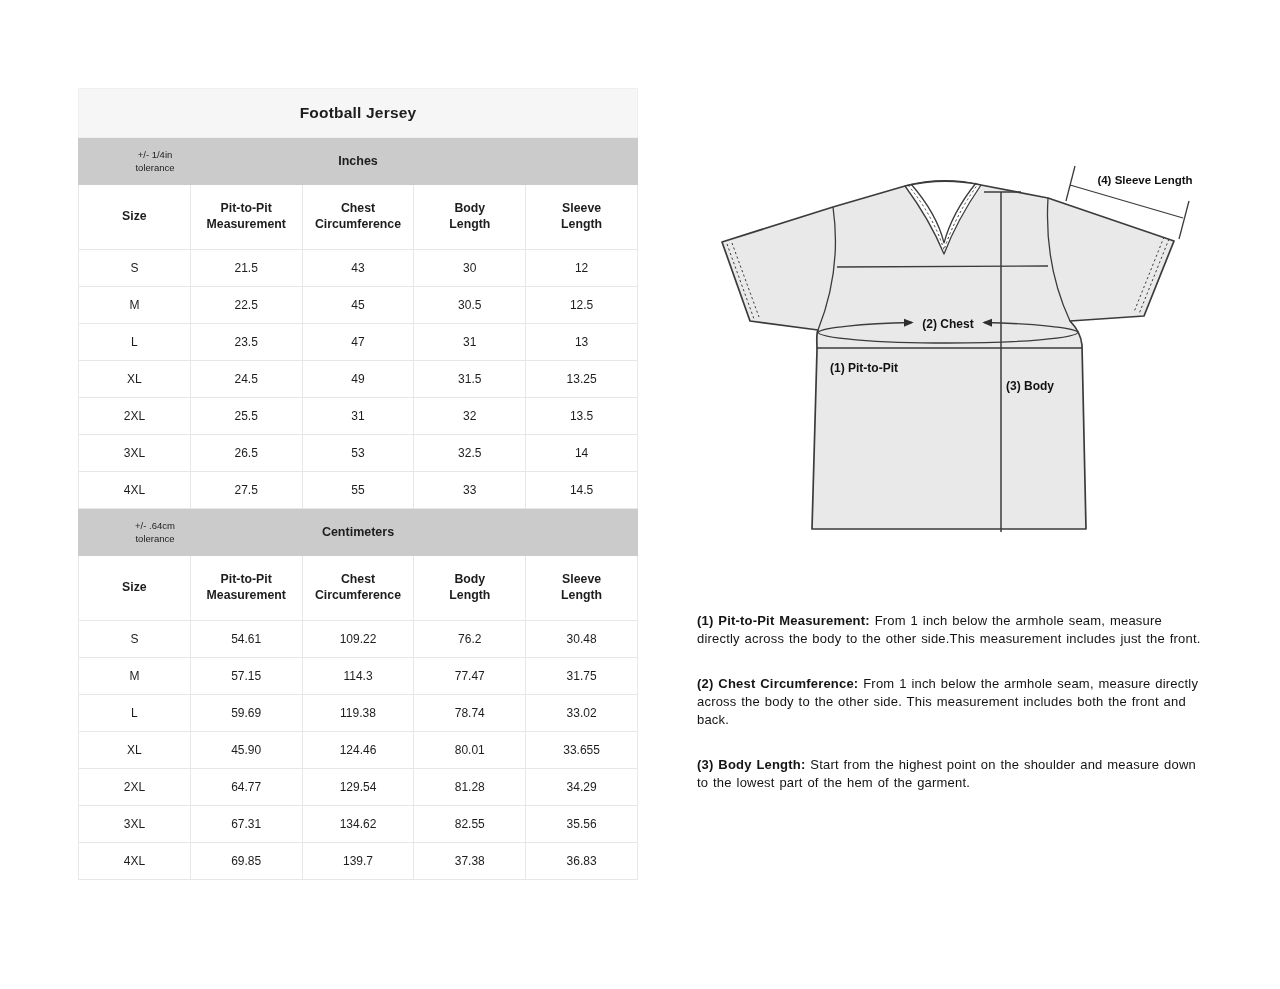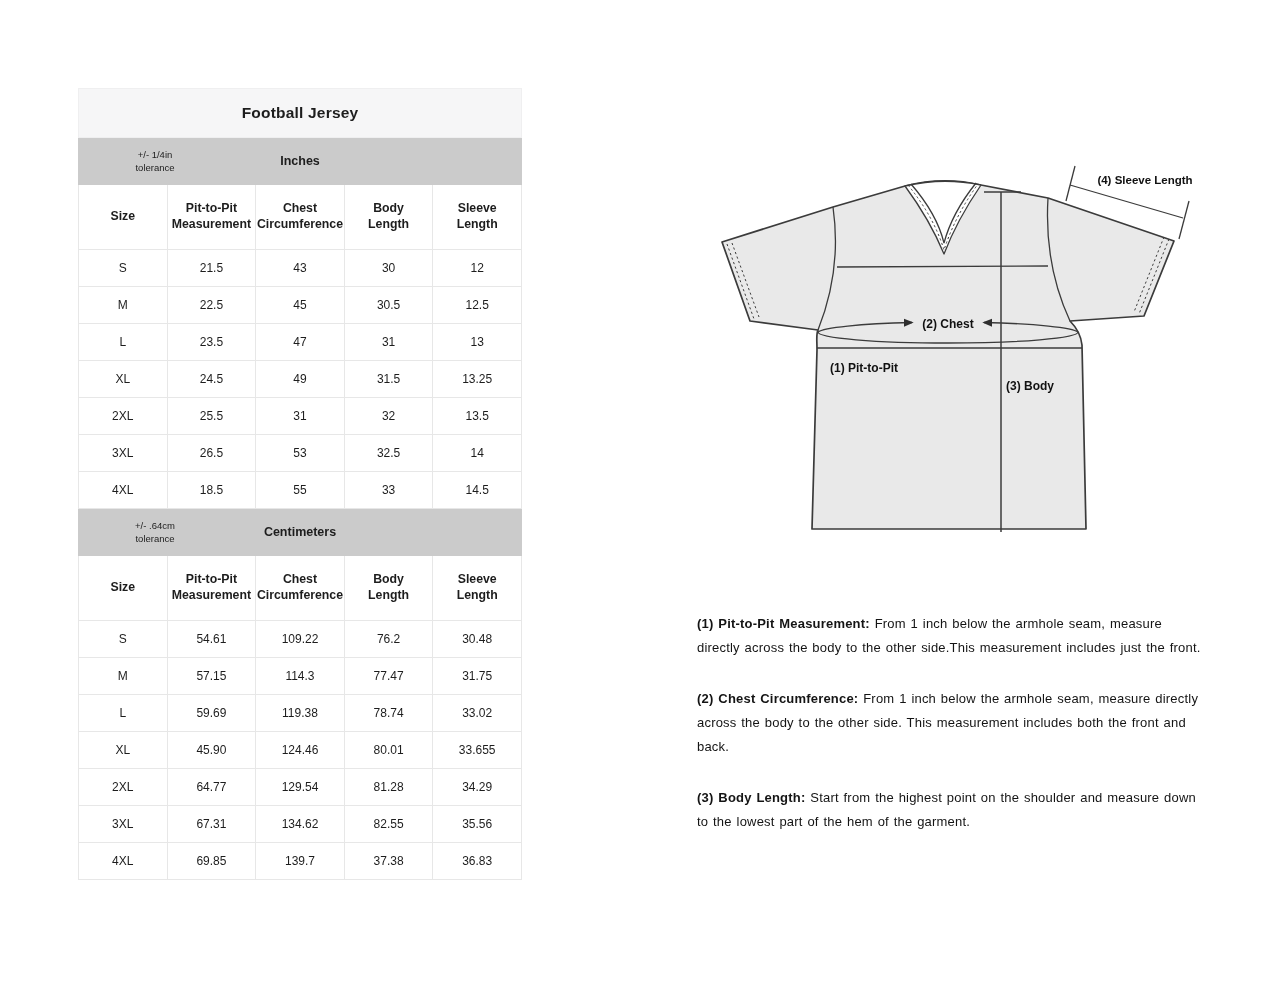--- a/index.html
+++ b/index.html
@@ -3,21 +3,21 @@
 <meta charset="utf-8">
 <style>
   html,body { margin:0; padding:0; }
   body {
     width:1280px; height:989px; position:relative; overflow:hidden;
     background:#ffffff; color:#1a1a1a;
     font-family:"Liberation Sans", sans-serif;
   }
 
   
-  .chart-wrap { position:absolute; left:78px; top:88px; width:444px; }
+  .chart-wrap { position:absolute; left:78px; top:88px; width:560px; }
   table.size-chart { width:100%; border-collapse:collapse; table-layout:fixed; }
   table.size-chart td, table.size-chart th {
     border:1px solid #e7e7e7; text-align:center; vertical-align:middle;
     padding:0; font-size:12px; color:#1d1d1d; font-weight:normal;
   }
   tr.title-row td {
     height:48px; background:#f6f6f7; border:1px solid #efeff0;
     font-weight:bold; font-size:15.5px; letter-spacing:.2px;
   }
   tr.band-row td {
@@ -43,21 +43,21 @@
   .dot  { stroke:#3b3b3b; stroke-width:1; stroke-dasharray:2.2,2.6; fill:none; }
   .body-fill { fill:#e9e9e9; stroke:#3b3b3b; stroke-width:1.7; stroke-linejoin:round; }
   .notch-fill { fill:#ffffff; stroke:#3b3b3b; stroke-width:1.3; stroke-linejoin:round; }
   .lbl { font-family:"Liberation Sans", sans-serif; font-weight:bold; font-size:12px; fill:#111; }
   .lbl-mid { text-anchor:middle; }
   .lbl-sm { font-size:11.5px; }
 
   
   .notes { position:absolute; left:697px; top:612px; width:504px; }
   .note {
-    margin:0 0 27px 0; font-size:13px; line-height:24px;
+    margin:0 0 27px 0; font-size:13px; line-height:18px;
     color:#141414; word-spacing:1px; letter-spacing:.2px;
   }
   .note b { font-weight:bold; }
 </style>
 </head>
 <body>
 
 <div class="chart-wrap">
   <table class="size-chart">
     <colgroup>
@@ -130,21 +130,21 @@
         </tr>
         <tr>
           <td>3XL</td>
           <td>26.5</td>
           <td>53</td>
           <td>32.5</td>
           <td>14</td>
         </tr>
         <tr>
           <td>4XL</td>
-          <td>18.5</td>
+          <td>27.5</td>
           <td>55</td>
           <td>33</td>
           <td>14.5</td>
         </tr>
       </tbody>
     <tbody>
       <tr class="band-row">
         <td colspan="5">
           <span class="tol">
               <span class="tol-line">+/- .64cm</span>

